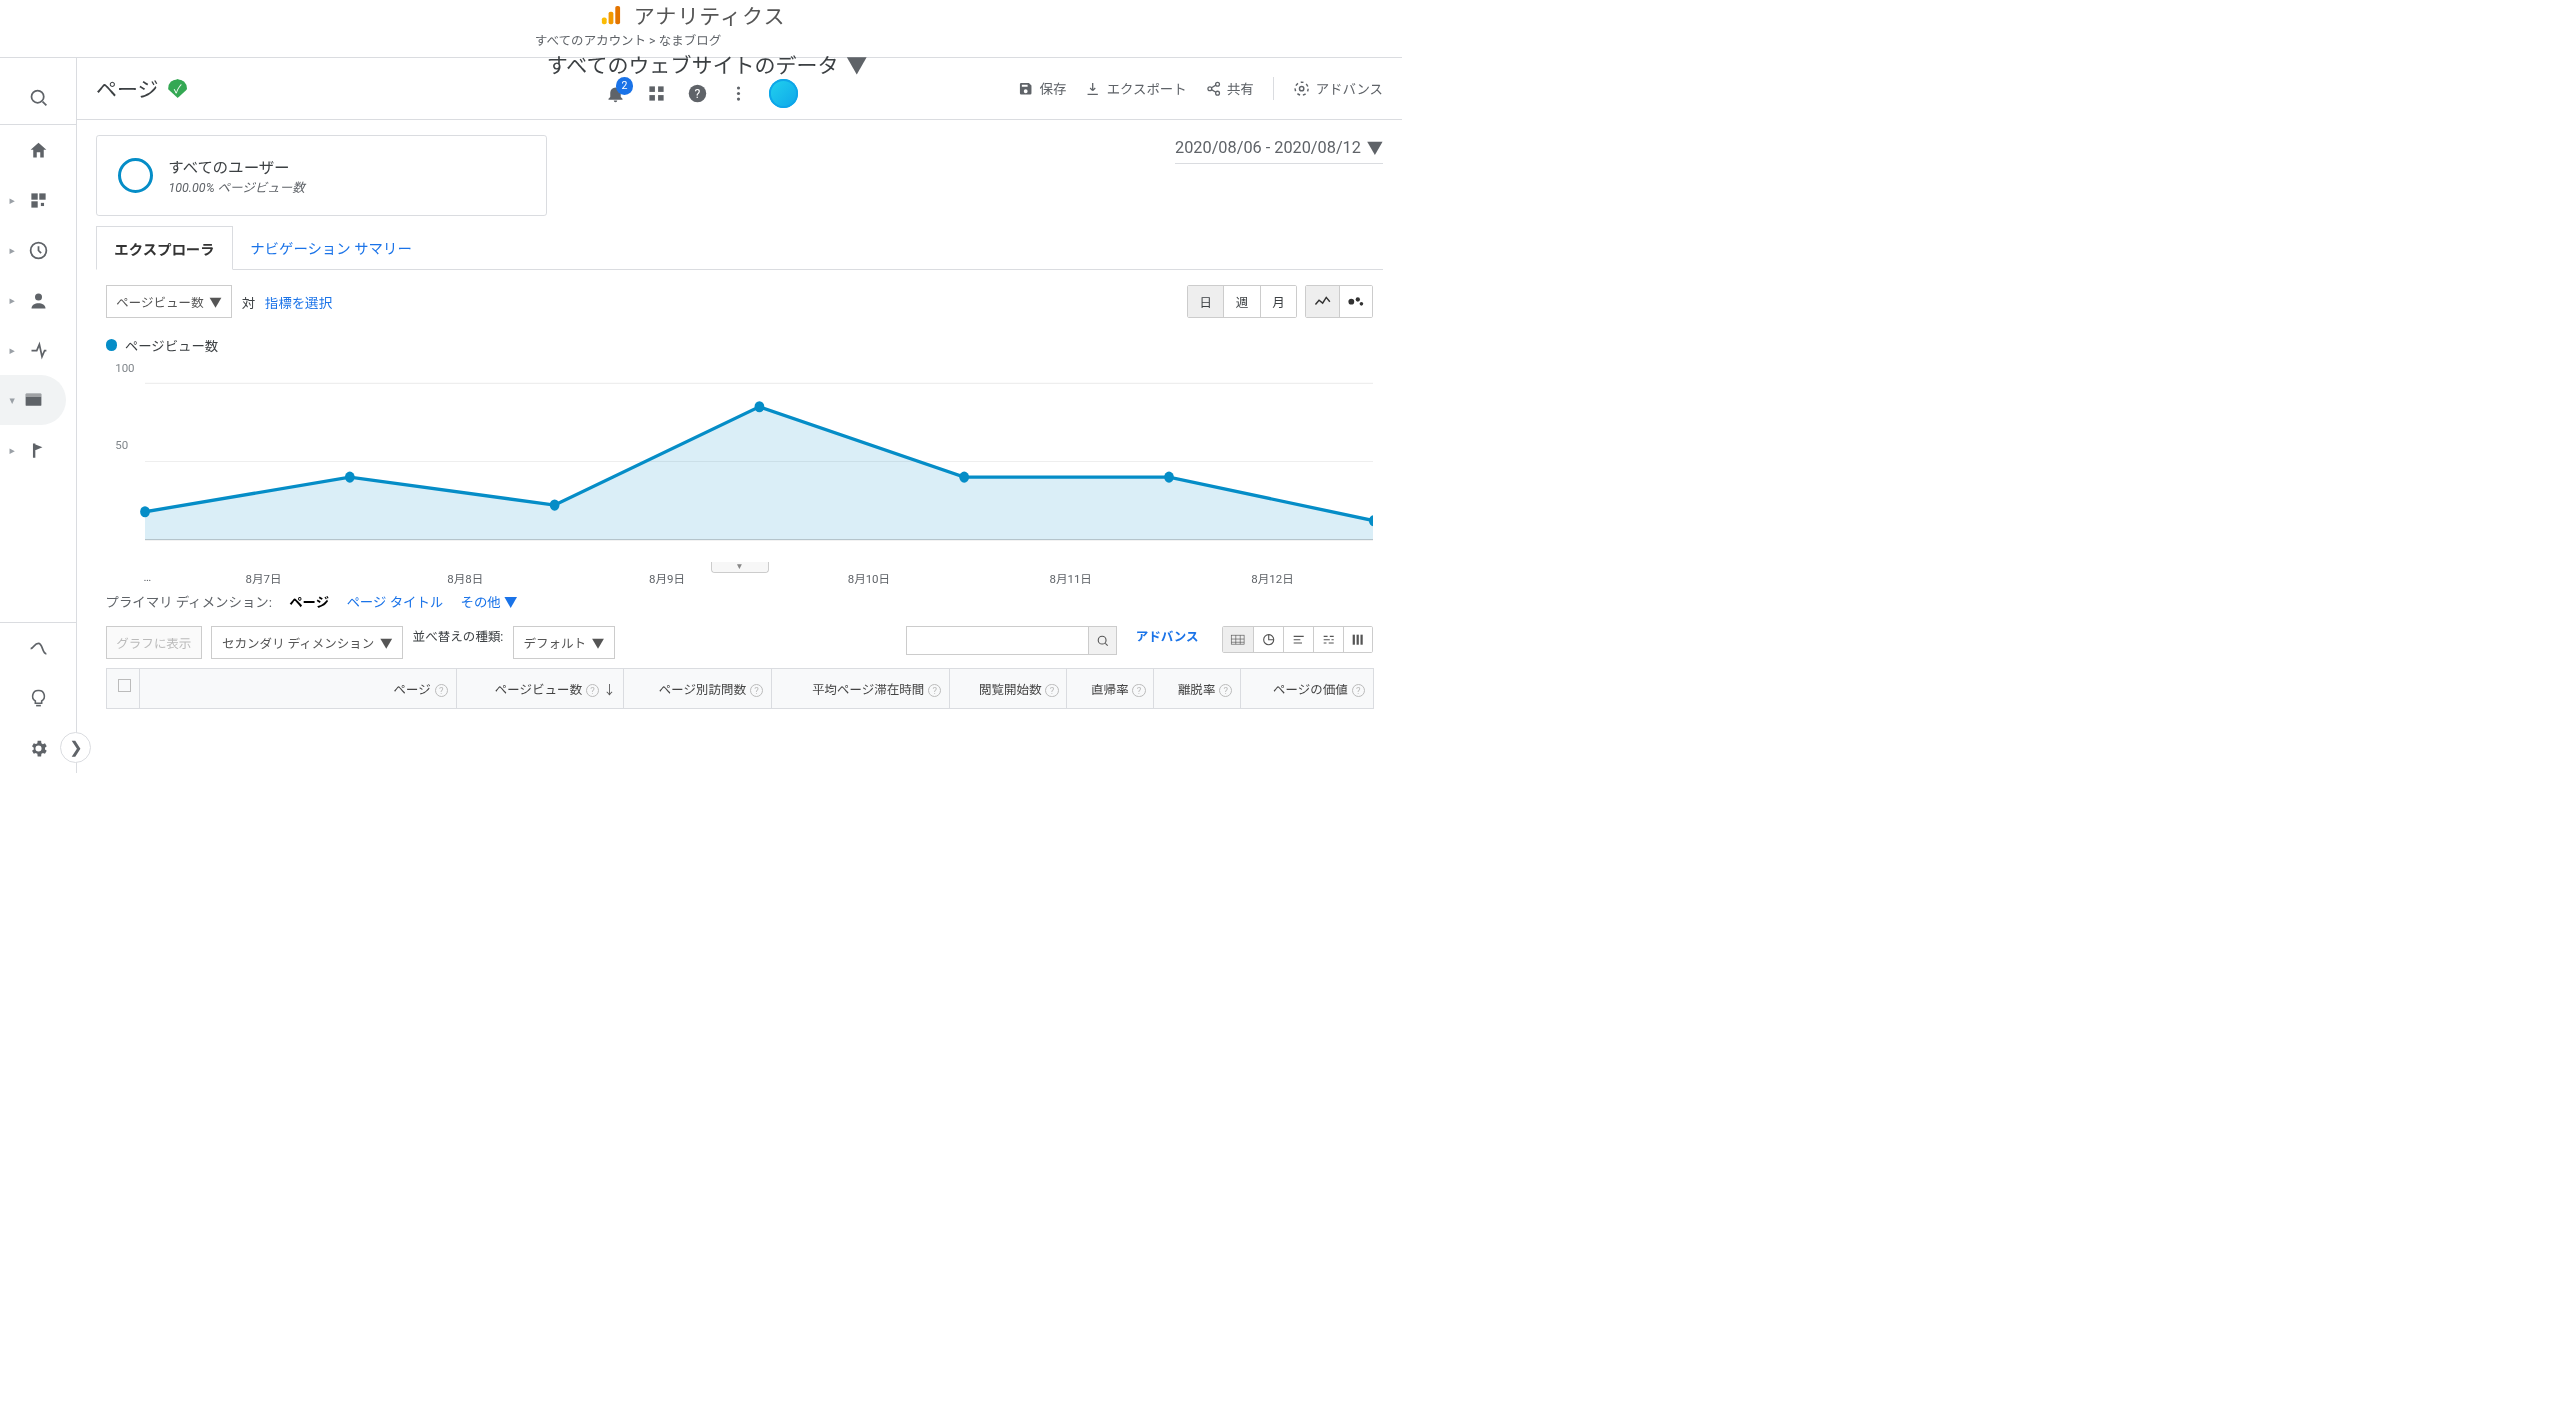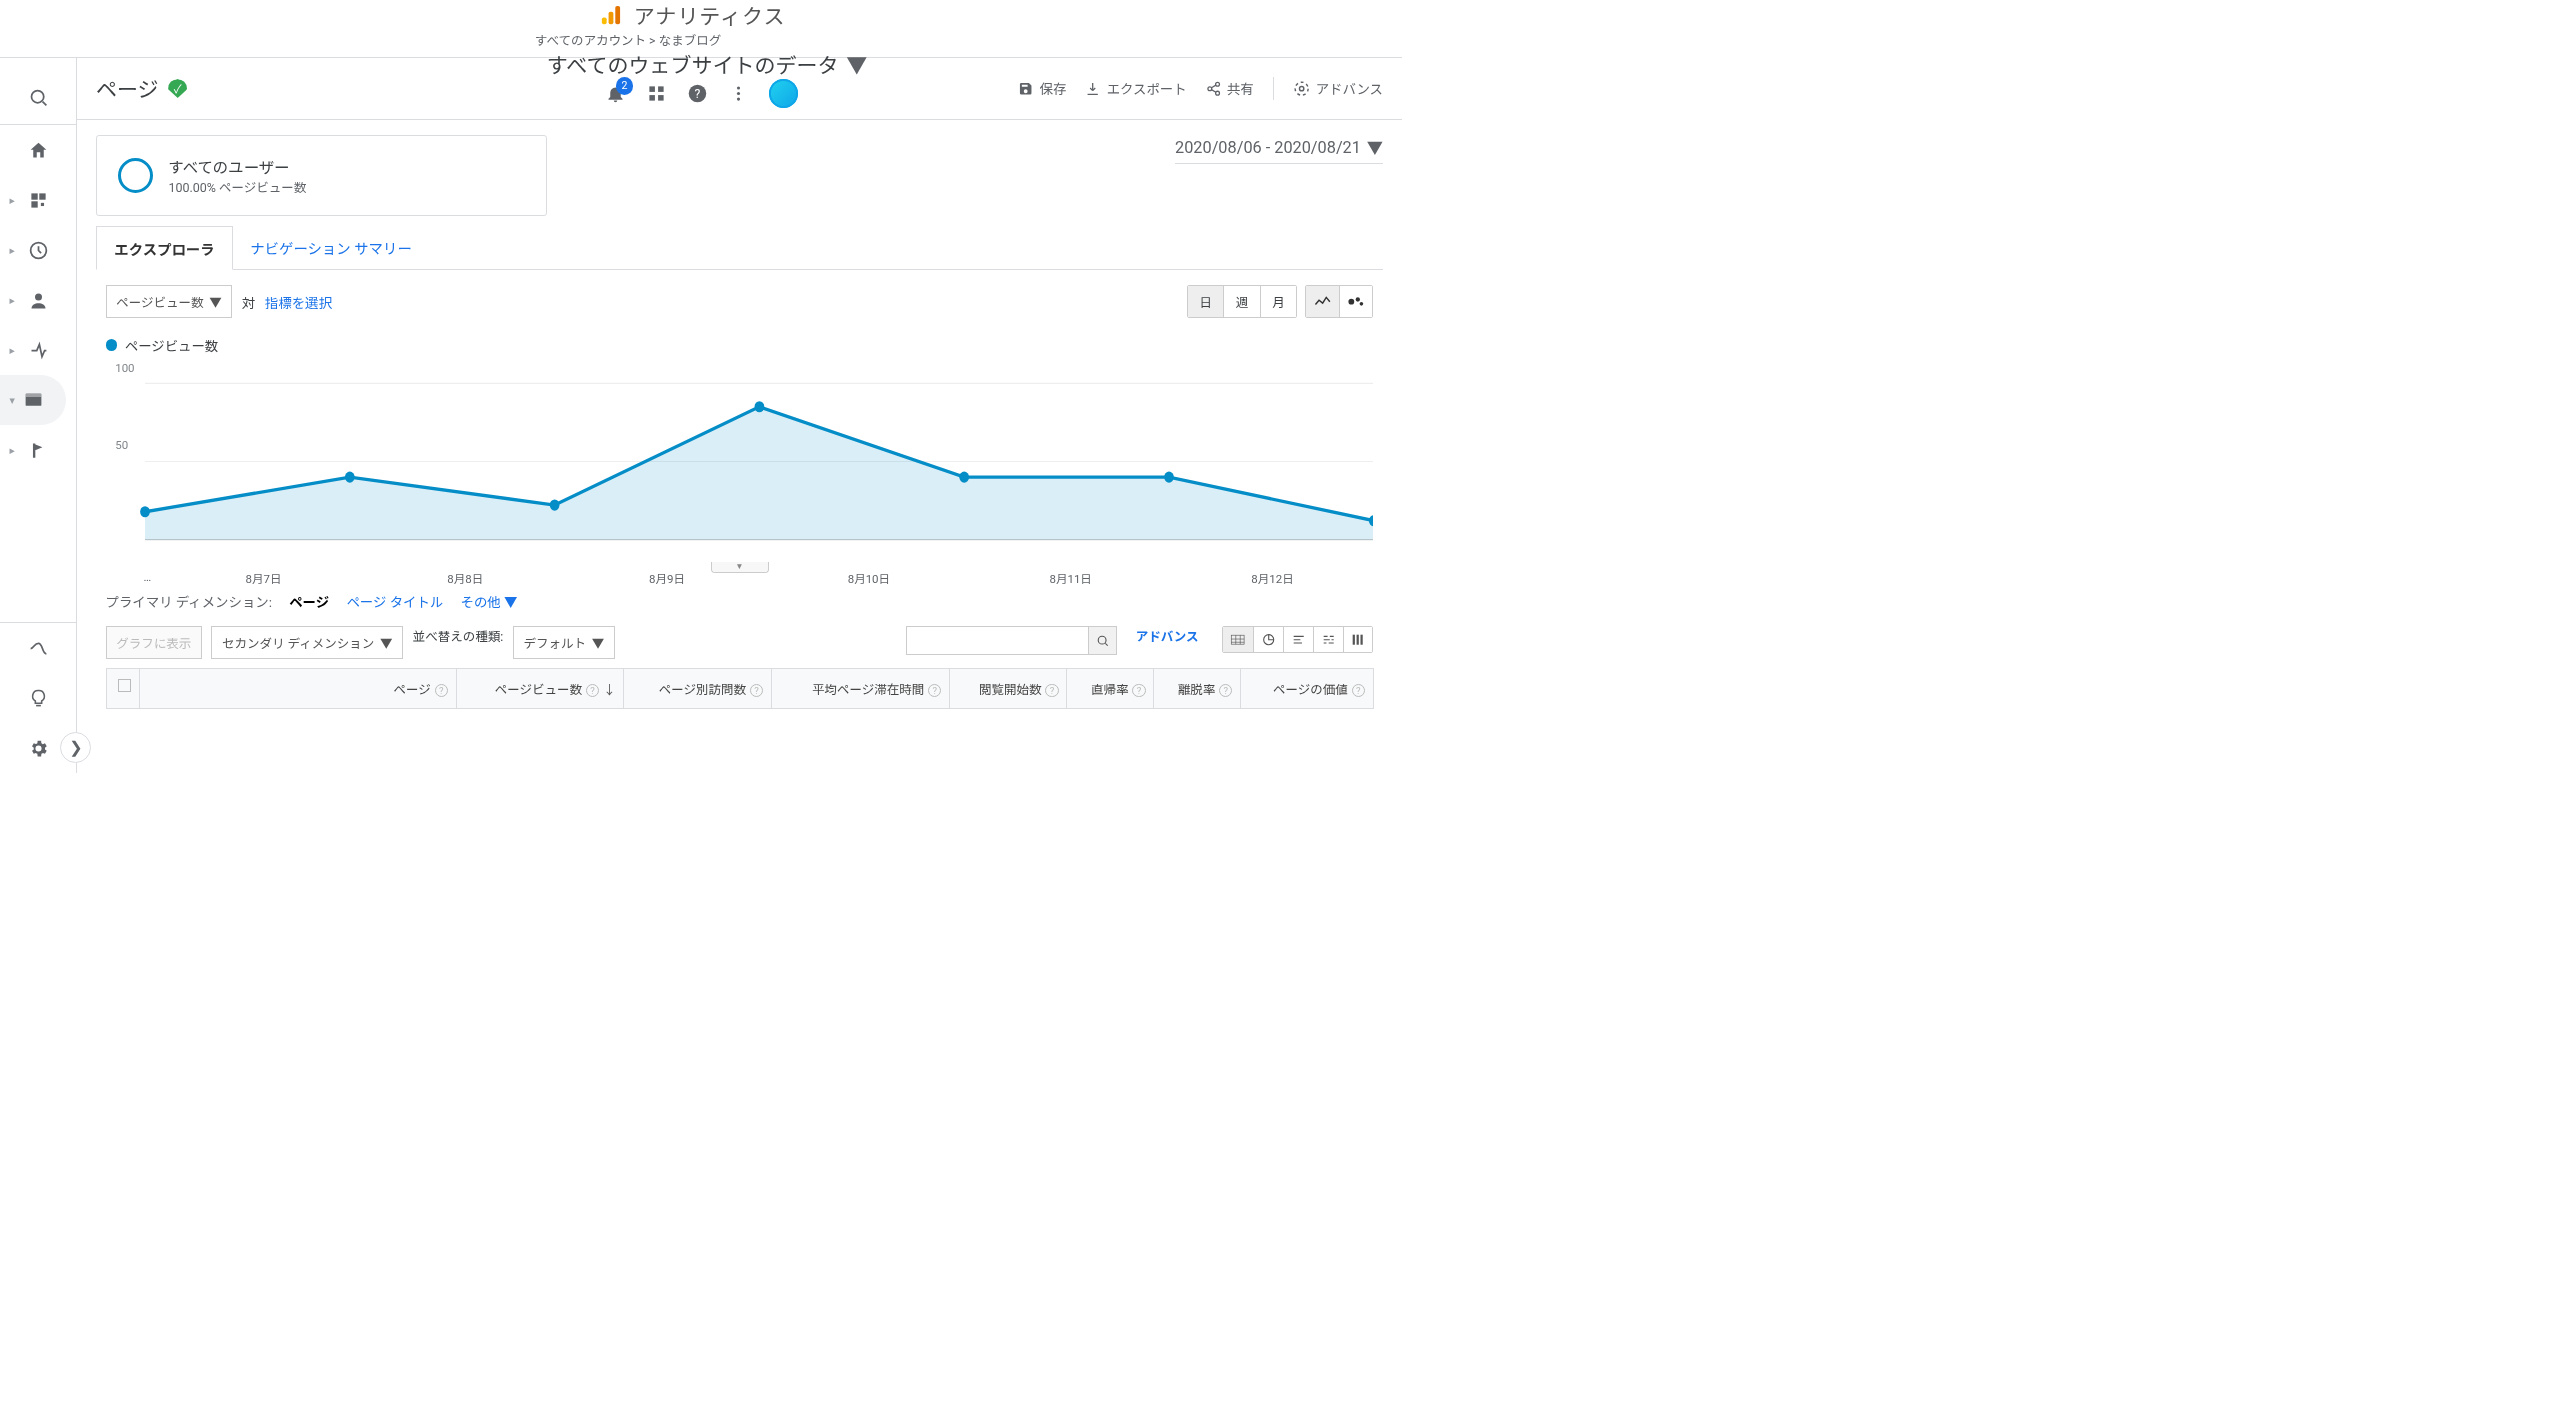--- a/index.html
+++ b/index.html
@@ -60,21 +60,21 @@
 
   .content { padding:15.4px 19px 0; }
 
   
   .row1 { display:flex; align-items:flex-start; gap:13.4px; }
   .segcard { border:1px solid var(--border); border-radius:2.9px; padding:17.3px 21px; display:flex; align-items:center; gap:15.4px; width:451px; height:81px; cursor:pointer;}
   .segcard.dashed { border-style:dashed; color:var(--text-light);}
   .circ { width:35px; height:35px; border:3.8px solid var(--blue-chart); border-radius:50%; }
   .circ.grey { border-color:#dadce0; }
   .seg-t1 { font-size:15.4px; }
-  .seg-t2 { font-size:12.5px; color:var(--text-mid); }
+  .seg-t2 { font-size:12.5px; color:var(--text-mid);font-style:italic; }
   .date-range { margin-left:auto; font-size:16.3px; color:var(--text-mid); display:flex; align-items:center; gap:5.8px; border-bottom:1px solid var(--border); padding-bottom:3.8px; cursor:pointer;}
 
   
   .tabs { display:flex; border-bottom:1px solid var(--border); margin-top:9.6px; }
   .tab { padding:11.5px 17.3px 9.6px; font-size:14.4px; cursor:pointer; color:var(--link); }
   .tab.active { color:#333; border:1px solid var(--border); border-bottom-color:#fff; background:#fff; margin-bottom:-1px; font-weight:700;}
 
   
   .chart-ctrl { display:flex; align-items:center; padding:15.4px 9.6px 0; gap:9.6px; }
   .dropdown { border:1px solid #ccc; padding:5.8px 9.6px; font-size:12.5px; color:#555; display:flex; align-items:center; gap:5.8px; background:#fff; cursor:pointer;}
@@ -294,21 +294,21 @@
 
       <div class="row1">
         <div class="segcard">
           <div class="circ"></div>
           <div>
             <div class="seg-t1">すべてのユーザー</div>
             <div class="seg-t2">100.00% ページビュー数</div>
           </div>
         </div>
         <div class="date-range">
-          <span>2020/08/06 - 2020/08/21</span>
+          <span>2020/08/06 - 2020/08/12</span>
           <span>▼</span>
         </div>
       </div>
 
       <div class="tabs">
         <div class="tab active">エクスプローラ</div>
         <div class="tab">ナビゲーション サマリー</div>
       </div>
 
       <div class="chart-ctrl">

